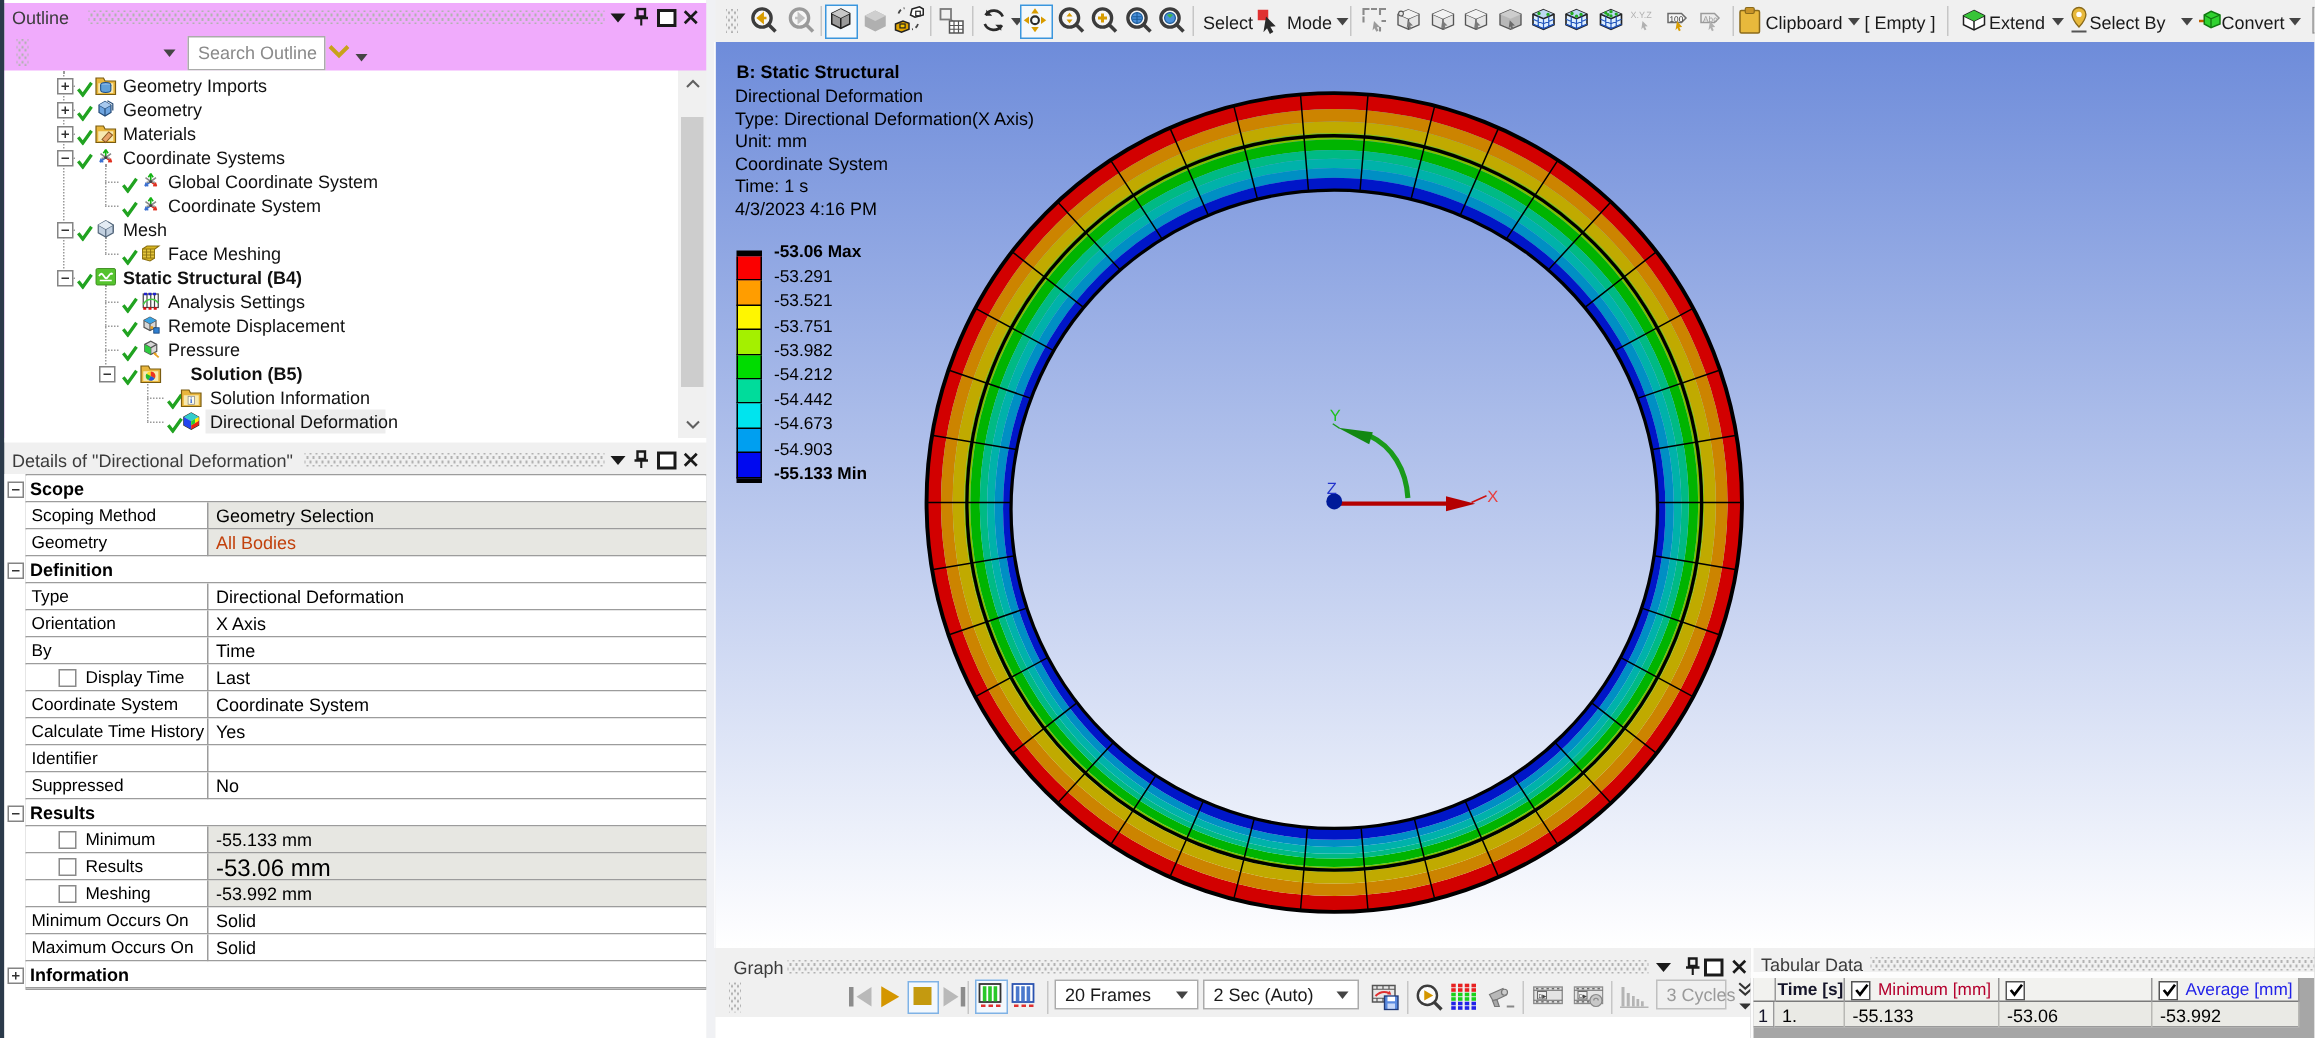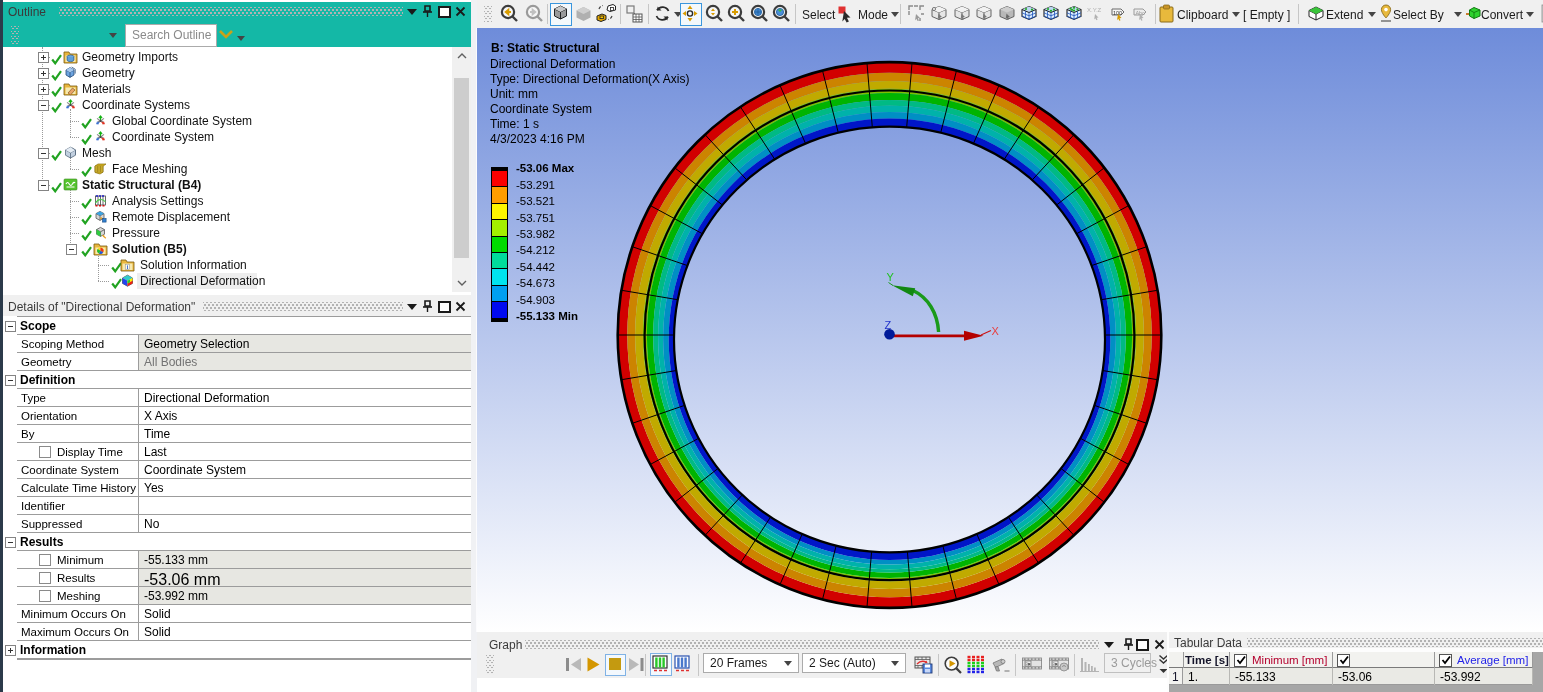--- a/index.html
+++ b/index.html
@@ -14,21 +14,21 @@
   .sep{position:absolute;width:1px;background:#c6c6c6;}
   .treerow{position:absolute;height:16px;font-size:12px;color:#111;white-space:nowrap;}
   .combo{position:absolute;background:#fff;border:1px solid #ababab;font-size:12px;color:#1a1a1a;}
   .ca{position:absolute;width:0;height:0;border-left:4px solid transparent;border-right:4px solid transparent;border-top:5px solid #444;}
 </style>
 </head>
 <body>
 
 <div class="abs" style="left:0;top:0;width:3px;height:692px;background:#2b3a4a;"></div>
 
-<div class="abs" id="outline" style="left:3px;top:0;width:468px;height:292px;background:#14b8a6;">
+<div class="abs" id="outline" style="left:3px;top:0;width:468px;height:292px;background:#f0abfc;">
   <div class="abs" style="left:0;top:0;width:468px;height:2px;background:#fff;"></div>
   <div class="ttext" style="left:5px;top:5px;">Outline</div>
   <div class="dots" style="left:56px;top:7px;width:344px;"></div>
   <div class="tb-tri" style="left:404px;top:9px;"></div>
   <svg style="position:absolute;left:419px;top:5px;" width="11" height="13" viewBox="0 0 11 13">
       <path d="M3 1h5v5H3z" fill="none" stroke="#1a1a1a" stroke-width="1.6"></path>
       <path d="M1 7h9" stroke="#1a1a1a" stroke-width="1.6"></path>
       <path d="M5.5 7v5" stroke="#1a1a1a" stroke-width="1.4"></path>
     </svg>
   <div class="tb-box" style="left:435px;top:6px;"></div>
@@ -256,21 +256,21 @@
         </svg>
       </div>
 <div style="position:absolute;left:90px;top:194px;"><svg width="15" height="15" viewBox="0 0 15 15">
           <path d="M1 3h5l1 2h7v9H1z" fill="#e9b63c" stroke="#7a5c10" stroke-width="0.8"></path>
           <rect x="2.5" y="6.5" width="10" height="6.5" fill="#f7e9b0"></rect>
           <circle cx="7.5" cy="9.7" r="3.1" fill="#ffdd22"></circle>
           <path d="M7.5 6.6a3.1 3.1 0 0 1 2.7 4.6L7.5 9.7z" fill="#ee3322"></path>
           <path d="M10.2 11.2a3.1 3.1 0 0 1-4.4 1.2L7.5 9.7z" fill="#2255dd"></path>
           <path d="M5.8 12.4a3.1 3.1 0 0 1-1.2-4.3L7.5 9.7z" fill="#22bb33"></path>
         </svg></div>
-<div class="treerow" style="left:109px;top:195px;font-weight:bold;">Solution (B5)</div>
+<div class="treerow" style="left:124px;top:195px;font-weight:bold;">Solution (B5)</div>
 <div style="position:absolute;left:108px;top:210px;">
         <svg width="11" height="11" viewBox="0 0 11 11" style="position:absolute;left:0px;top:5px;">
           <path d="M1.2 5.5L4.2 9.3L10 1.2" stroke="#21a321" stroke-width="2.2" fill="none"></path>
         </svg>
       </div>
 <div style="position:absolute;left:117px;top:210px;"><svg width="15" height="15" viewBox="0 0 15 15">
           <path d="M1 3h5l1 2h7v9H1z" fill="#e9b63c" stroke="#7a5c10" stroke-width="0.8"></path>
           <rect x="2.5" y="6.5" width="10" height="6.5" fill="#f7e9b0"></rect>
           <rect x="5.4" y="7.2" width="4.2" height="5.3" fill="#fdfdee" stroke="#888" stroke-width="0.5"></rect>
           <text x="7.5" y="11.6" font-size="5.5" font-weight="bold" fill="#2255cc" text-anchor="middle" font-family="Liberation Serif">i</text>
@@ -324,21 +324,21 @@
 <div style="position:absolute;left:5px;top:10px;width:5px;height:1px;background:#333;"></div>
 <div style="position:absolute;left:14px;top:1px;width:454px;height:18px;background:#fff;border-bottom:1px solid #9c9c9c;box-sizing:border-box;"></div>
 <div style="position:absolute;left:17px;top:3px;font-weight:bold;font-size:12px;color:#000;">Scope</div>
 <div style="position:absolute;left:14px;top:19px;width:121px;height:18px;background:#fff;border-bottom:1px solid #9c9c9c;box-sizing:border-box;"></div>
 <div style="position:absolute;left:135px;top:19px;width:333px;height:18px;background:#e7e7e2;border-bottom:1px solid #9c9c9c;border-left:1px solid #9c9c9c;box-sizing:border-box;"></div>
 <div style="position:absolute;left:18px;top:22px;font-size:11.5px;color:#000;white-space:nowrap;">Scoping Method</div>
 <div style="position:absolute;left:141px;top:21px;font-size:12px;color:#000;white-space:nowrap;">Geometry Selection</div>
 <div style="position:absolute;left:14px;top:37px;width:121px;height:18px;background:#fff;border-bottom:1px solid #9c9c9c;box-sizing:border-box;"></div>
 <div style="position:absolute;left:135px;top:37px;width:333px;height:18px;background:#e7e7e2;border-bottom:1px solid #9c9c9c;border-left:1px solid #9c9c9c;box-sizing:border-box;"></div>
 <div style="position:absolute;left:18px;top:40px;font-size:11.5px;color:#000;white-space:nowrap;">Geometry</div>
-<div style="position:absolute;left:141px;top:39px;font-size:12px;color:#737373;white-space:nowrap;">All Bodies</div>
+<div style="position:absolute;left:141px;top:39px;font-size:12px;color:#c2410c;white-space:nowrap;">All Bodies</div>
 <div style="position:absolute;left:2px;top:59px;width:9px;height:9px;background:#fff;border:1px solid #848484;"></div>
 <div style="position:absolute;left:5px;top:64px;width:5px;height:1px;background:#333;"></div>
 <div style="position:absolute;left:14px;top:55px;width:454px;height:18px;background:#fff;border-bottom:1px solid #9c9c9c;box-sizing:border-box;"></div>
 <div style="position:absolute;left:17px;top:57px;font-weight:bold;font-size:12px;color:#000;">Definition</div>
 <div style="position:absolute;left:14px;top:73px;width:121px;height:18px;background:#fff;border-bottom:1px solid #9c9c9c;box-sizing:border-box;"></div>
 <div style="position:absolute;left:135px;top:73px;width:333px;height:18px;background:#fff;border-bottom:1px solid #9c9c9c;border-left:1px solid #9c9c9c;box-sizing:border-box;"></div>
 <div style="position:absolute;left:18px;top:76px;font-size:11.5px;color:#000;white-space:nowrap;">Type</div>
 <div style="position:absolute;left:141px;top:75px;font-size:12px;color:#000;white-space:nowrap;">Directional Deformation</div>
 <div style="position:absolute;left:14px;top:91px;width:121px;height:18px;background:#fff;border-bottom:1px solid #9c9c9c;box-sizing:border-box;"></div>
 <div style="position:absolute;left:135px;top:91px;width:333px;height:18px;background:#fff;border-bottom:1px solid #9c9c9c;border-left:1px solid #9c9c9c;box-sizing:border-box;"></div>

